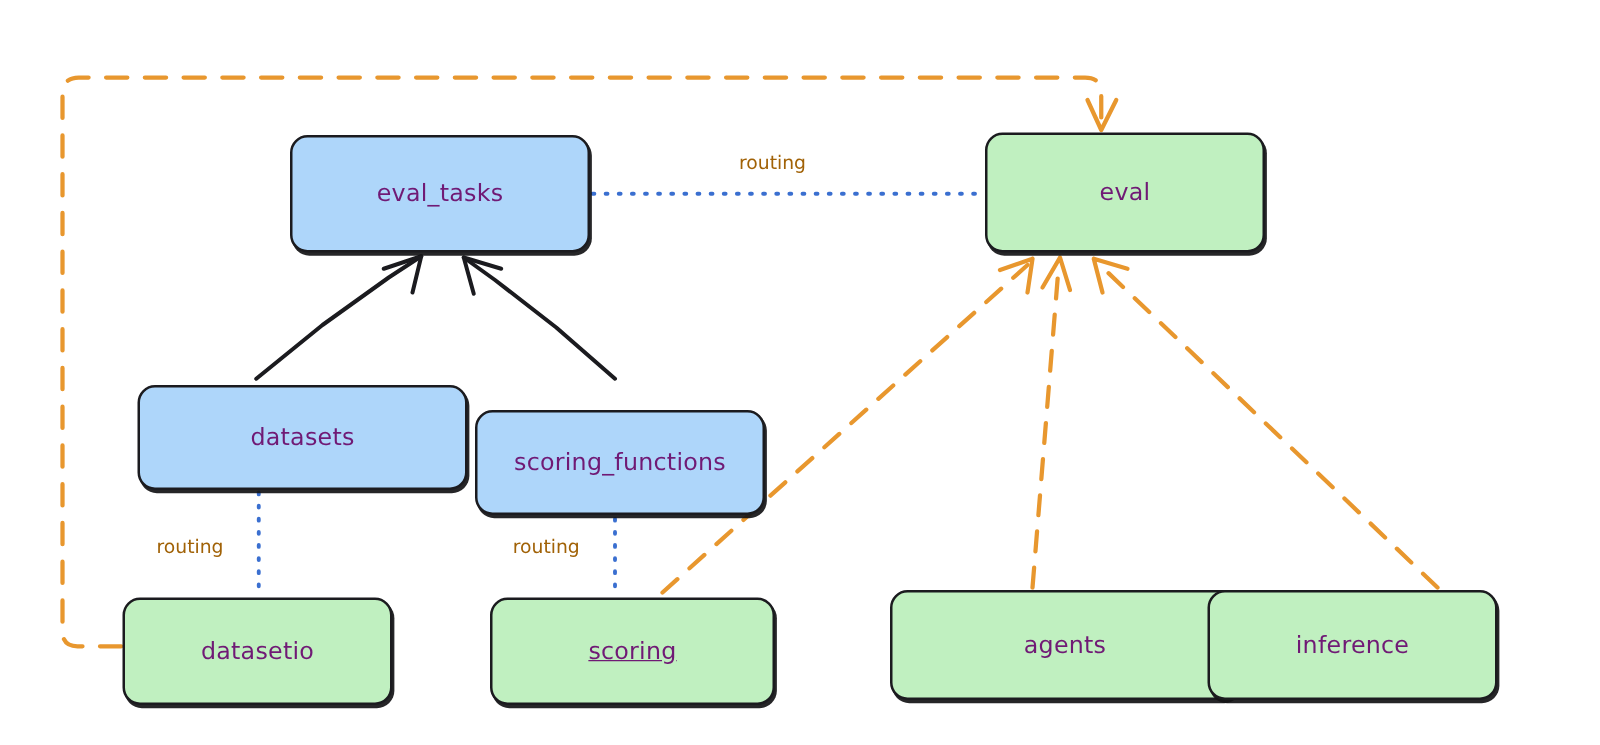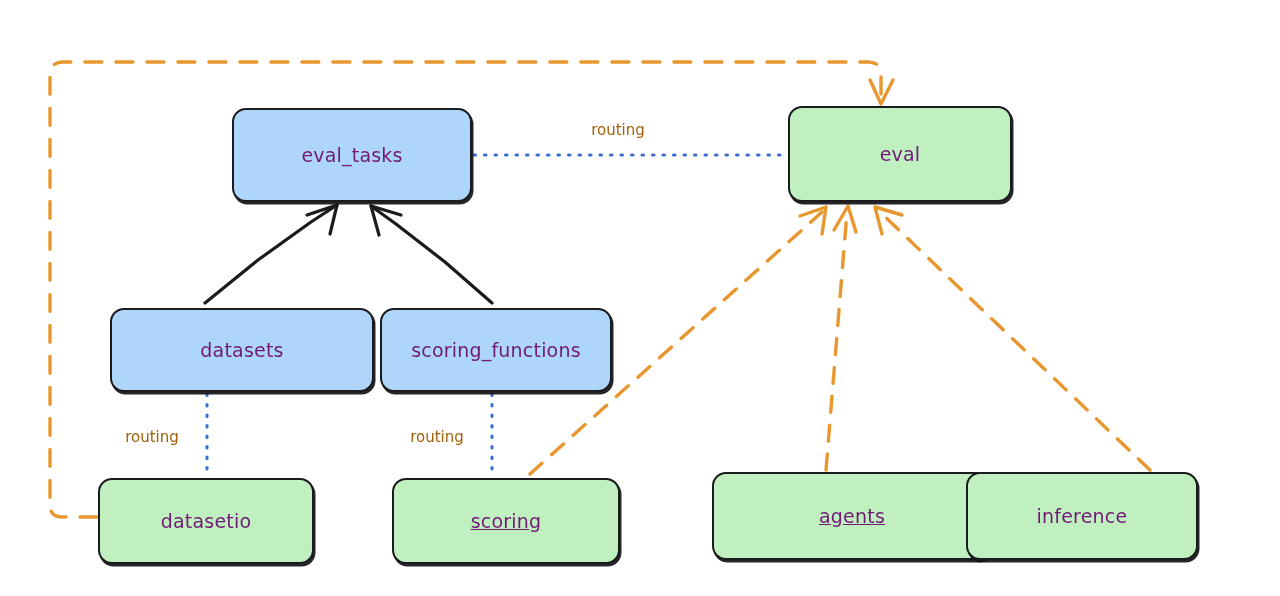--- a/index.html
+++ b/index.html
@@ -110,33 +110,33 @@
   </div>
 
   <div class="node green" id="node-eval" style="left:788px; top:106px; width:224px; height:96px;">
     <span class="label">eval</span>
   </div>
 
   <div class="node blue" id="node-datasets" style="left:98px; top:308px; width:264px; height:84px;margin-left:12px;">
     <span class="label">datasets</span>
   </div>
 
-  <div class="node blue" id="node-scoring_functions" style="left:380px; top:308px; width:232px; height:84px;">
+  <div class="node blue" id="node-scoring_functions" style="left:380px; top:328px; width:232px; height:84px;">
     <span class="label">scoring_functions</span>
   </div>
 
   <div class="node green" id="node-datasetio" style="left:98px; top:478px; width:216px; height:86px;">
     <span class="label">datasetio</span>
   </div>
 
   <div class="node green" id="node-scoring" style="left:392px; top:478px; width:228px; height:86px;text-decoration:underline;">
     <span class="label">scoring</span>
   </div>
 
-  <div class="node green" id="node-agents" style="left:712px; top:472px; width:280px; height:88px;text-decoration:underline;">
+  <div class="node green" id="node-agents" style="left:712px; top:472px; width:280px; height:88px;">
     <span class="label">agents</span>
   </div>
 
   <div class="node green" id="node-inference" style="left:966px; top:472px; width:232px; height:88px;">
     <span class="label">inference</span>
   </div>
 
   <div class="edge-label" style="left:618px; top:130px;">routing</div>
 
   <div class="edge-label" style="left:152px; top:437px;">routing</div>

